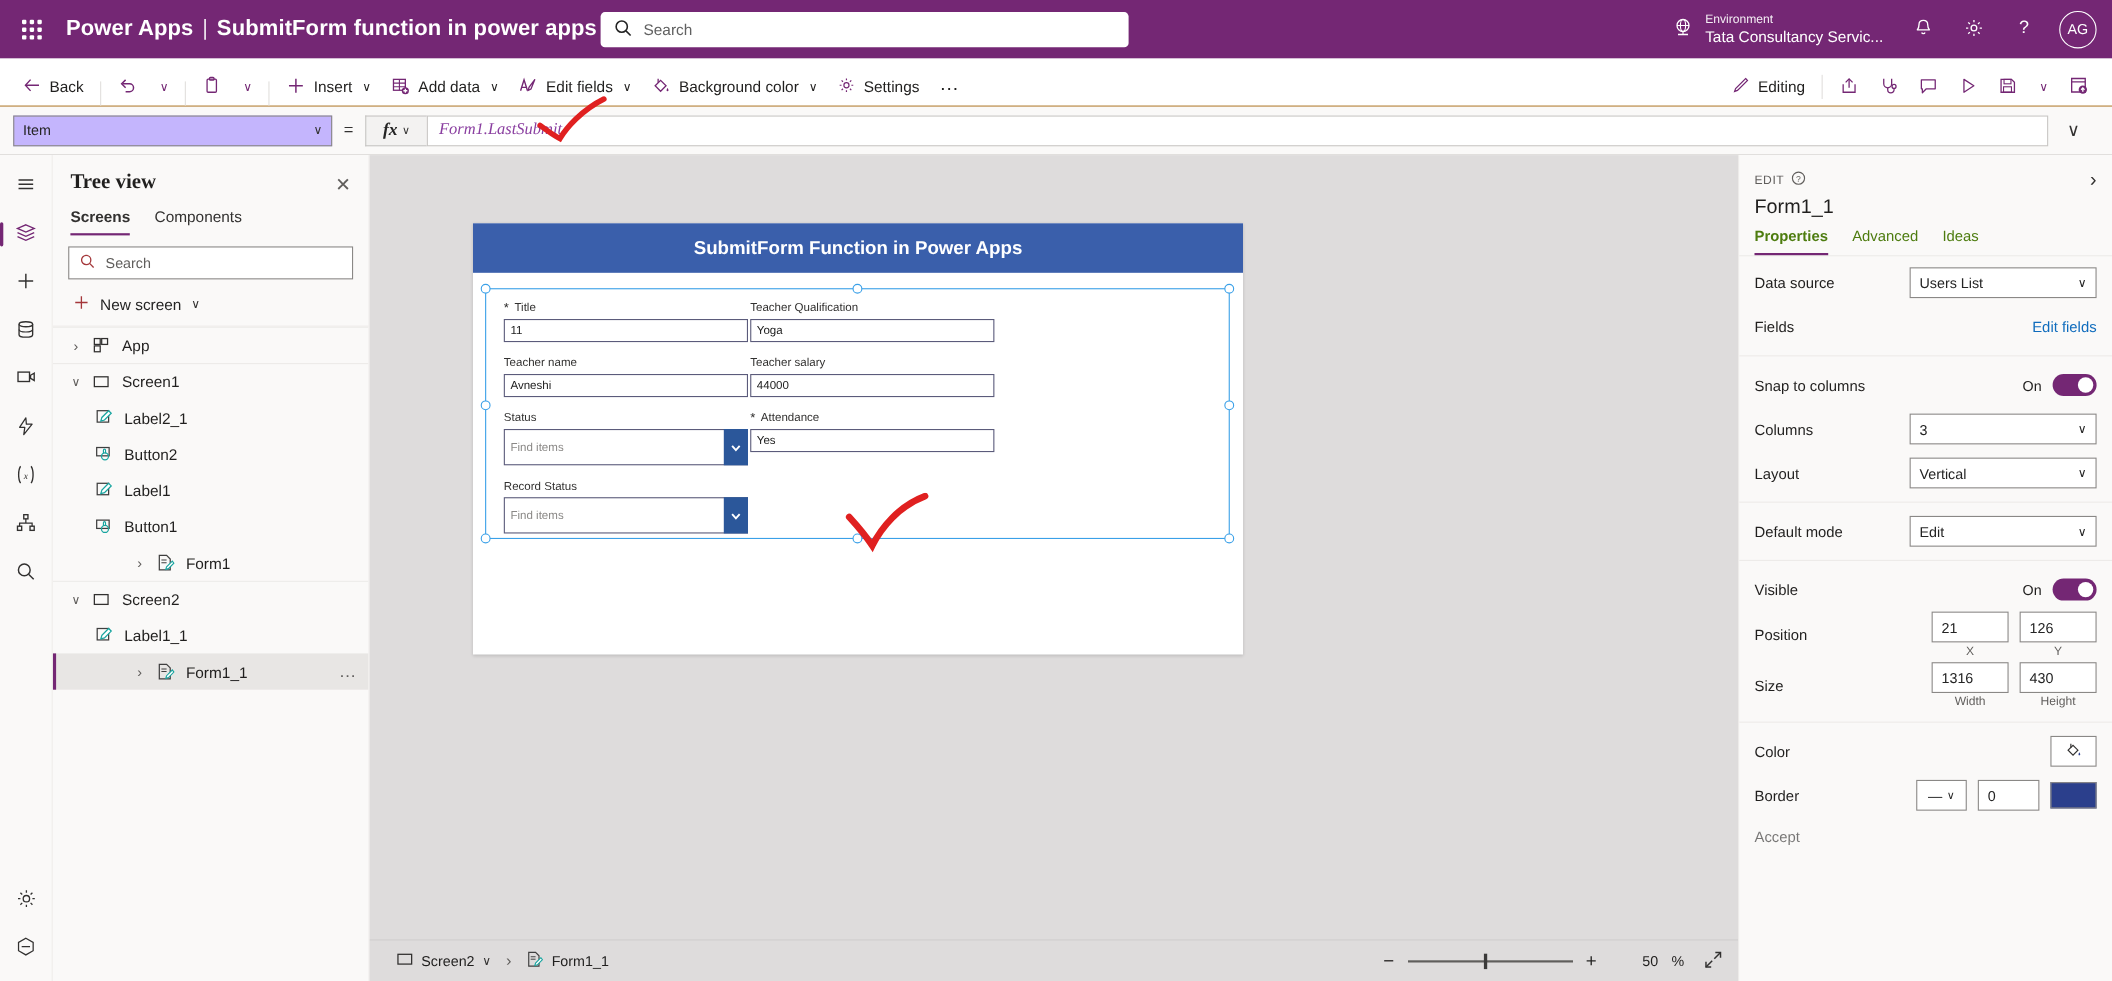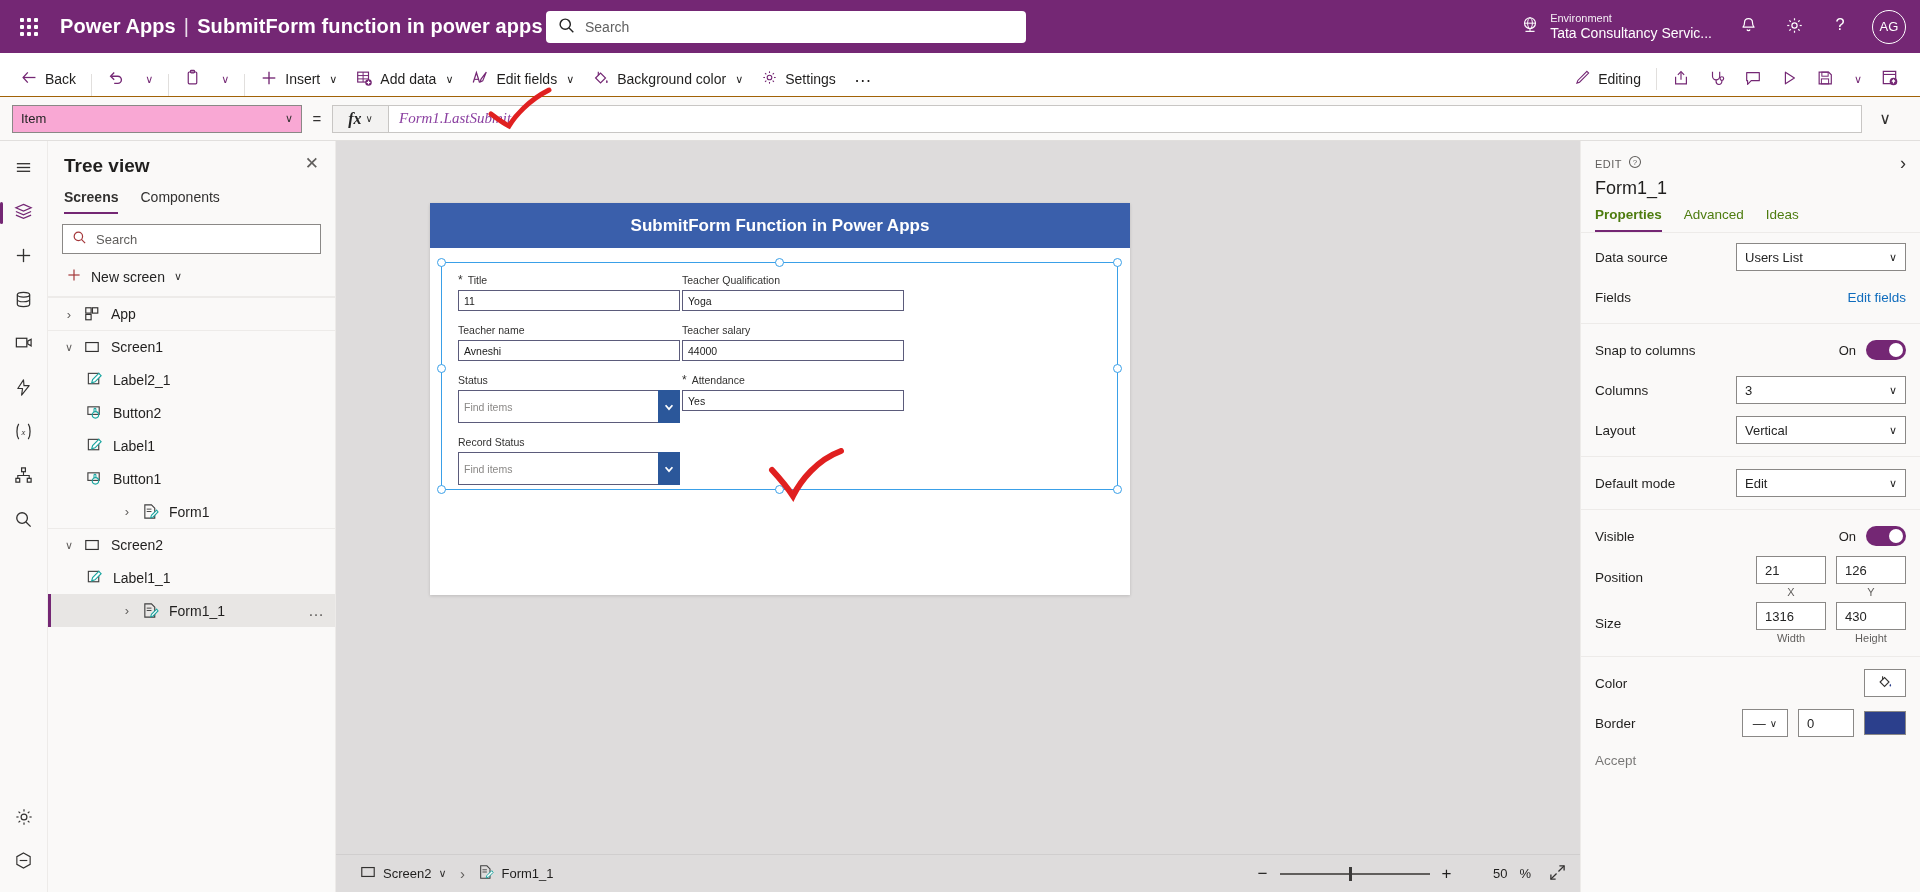--- a/index.html
+++ b/index.html
@@ -53,21 +53,21 @@
   .divider{ width:1px; height:22px; background:#e1dfdd; margin:0 6px; }
   .cmdright{ margin-left:auto; display:flex; align-items:center; gap:0; }
   .ellipsis{ font-size:18px; letter-spacing:1px; line-height:1; padding-bottom:6px; }
 
   
   .fxbar{
     height:44px; background:#faf9f8; display:flex; align-items:center; gap:0;
     padding:0 12px; border-bottom:1px solid #e1dfdd;
   }
   .propsel{
-    width:290px; height:28px; background:#f9a8d4; border:1px solid #8a8886;
+    width:290px; height:28px; background:#c4b5fd; border:1px solid #8a8886;
     display:flex; align-items:center; padding:0 8px; font-size:13px; cursor:pointer;
   }
   .propsel .chev{ margin-left:auto; }
   .eq{ width:30px; text-align:center; font-size:15px; color:#323130; }
   .fxbtn{
     width:56px; height:28px; background:#f3f2f1; border:1px solid #c8c6c4; border-right:none;
     display:flex; align-items:center; justify-content:center; gap:4px; cursor:pointer;
   }
   .fxbtn .fx{ font-style:italic; font-family:"Liberation Serif", serif; font-size:16px; font-weight:700; }
   .fxinput{
@@ -85,21 +85,21 @@
   .rail{ width:48px; background:#faf9f8; border-right:1px solid #edebe9;
          display:flex; flex-direction:column; align-items:center; padding-top:8px; gap:4px; }
   .railbtn{ width:40px; height:40px; display:flex; align-items:center; justify-content:center;
             cursor:pointer; border-radius:3px; position:relative; }
   .railbtn.sel::before{ content:""; position:absolute; left:-4px; top:9px; width:3px; height:22px;
             background:#742774; border-radius:2px; }
   .railspacer{ flex:1; }
 
   
   .tree{ width:288px; background:#faf9f8; border-right:1px solid #edebe9; display:flex; flex-direction:column; }
-  .treehead{ display:flex; align-items:flex-start; padding:14px 16px 6px 16px; }
+  .treehead{ display:flex; align-items:flex-end; padding:14px 16px 6px 16px;font-family:Liberation Serif, serif; }
   .treehead h2{ font-size:19px; font-weight:600; color:#201f1e; }
   .treehead .x{ margin-left:auto; cursor:pointer; font-size:17px; color:#605e5c; line-height:1; }
   .tabs{ display:flex; gap:22px; padding:6px 16px 0 16px; }
   .tab{ font-size:14px; padding-bottom:7px; cursor:pointer; color:#323130; }
   .tab.active{ font-weight:700; border-bottom:2px solid #742774; }
   .searchrow{ padding:10px 14px 4px 14px; }
   .searchbox{ height:30px; background:#fff; border:1px solid #8a8886;
               display:flex; align-items:center; gap:9px; padding:0 9px; }
   .searchbox .ph{ color:#605e5c; font-size:13px; }
   .newscreen{ display:flex; align-items:center; gap:9px; padding:9px 18px 10px 18px;

